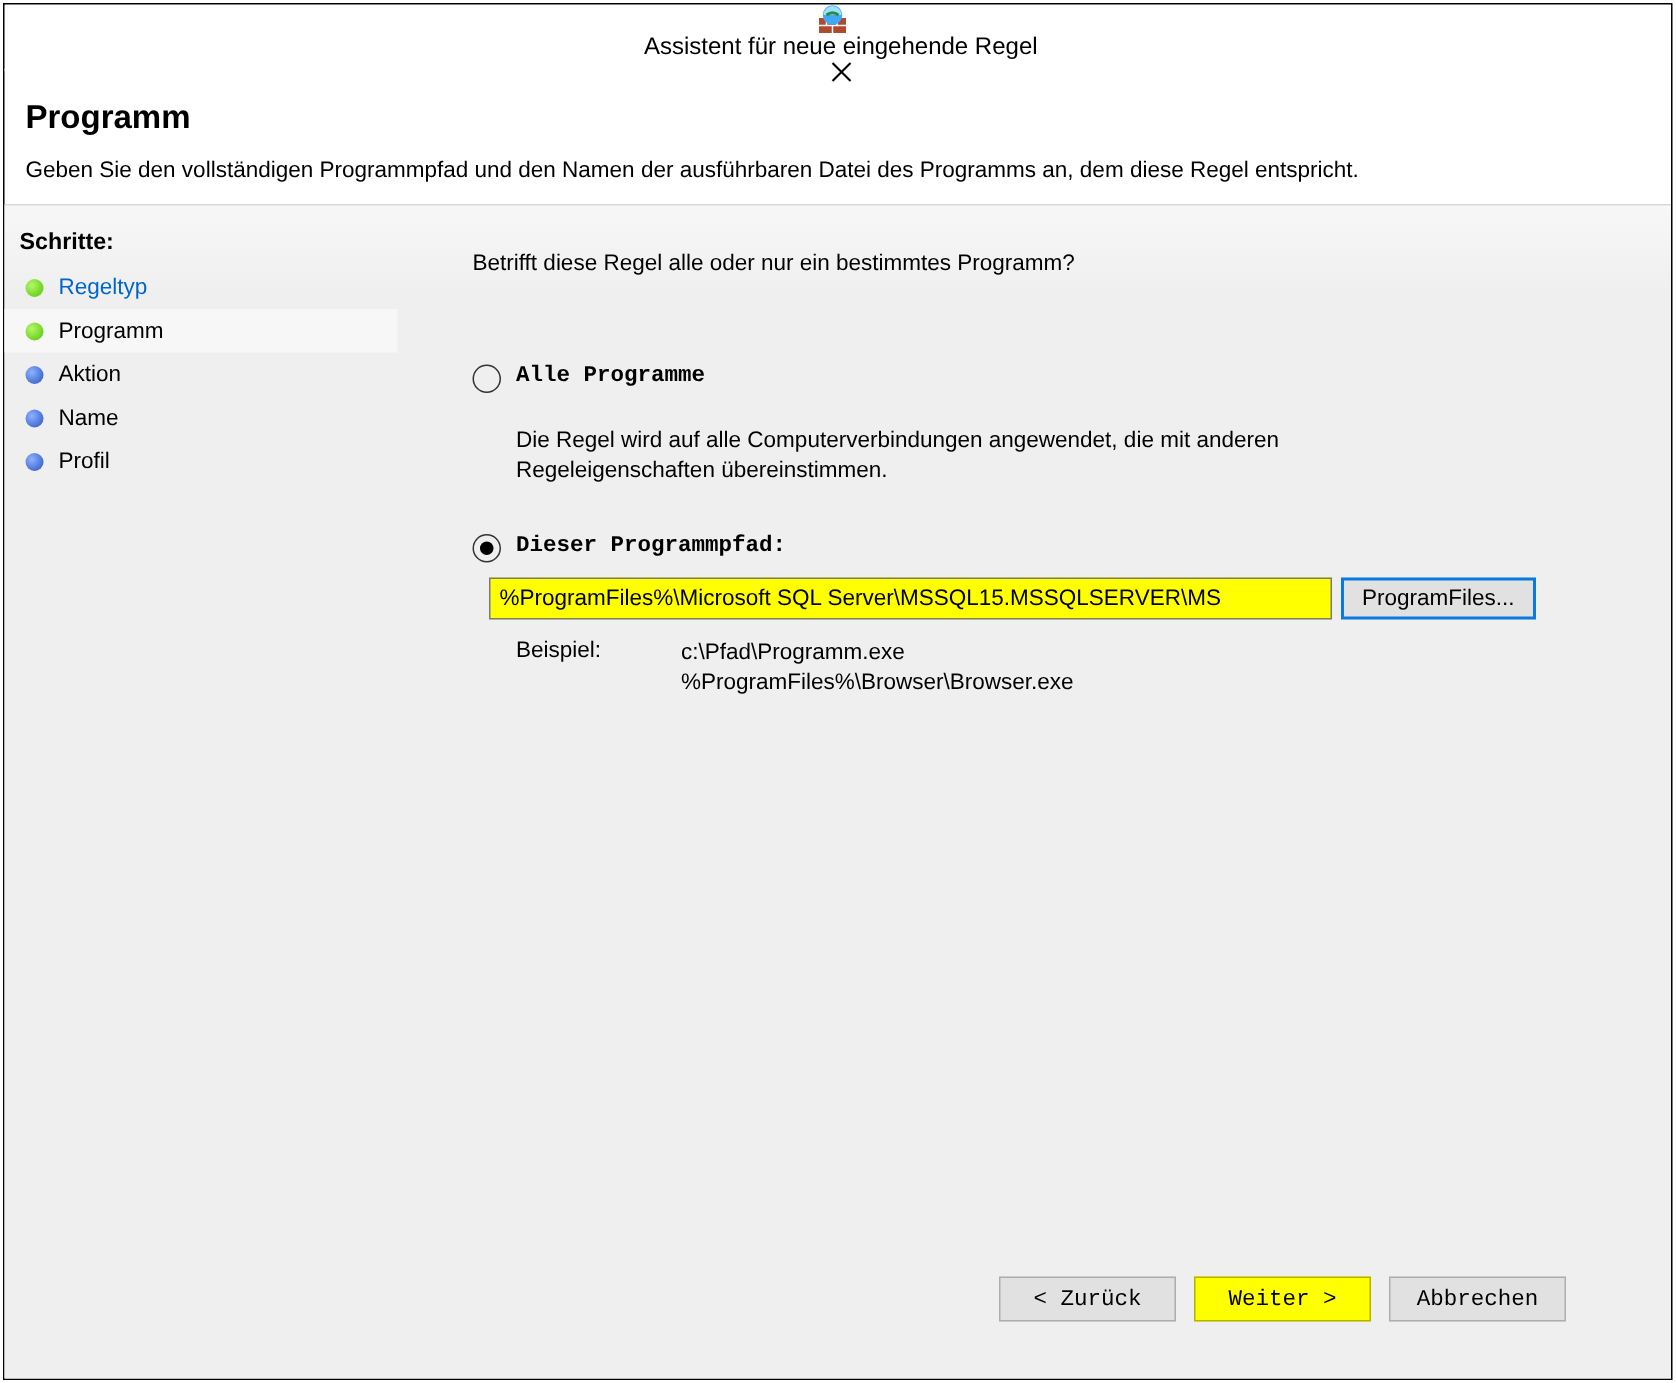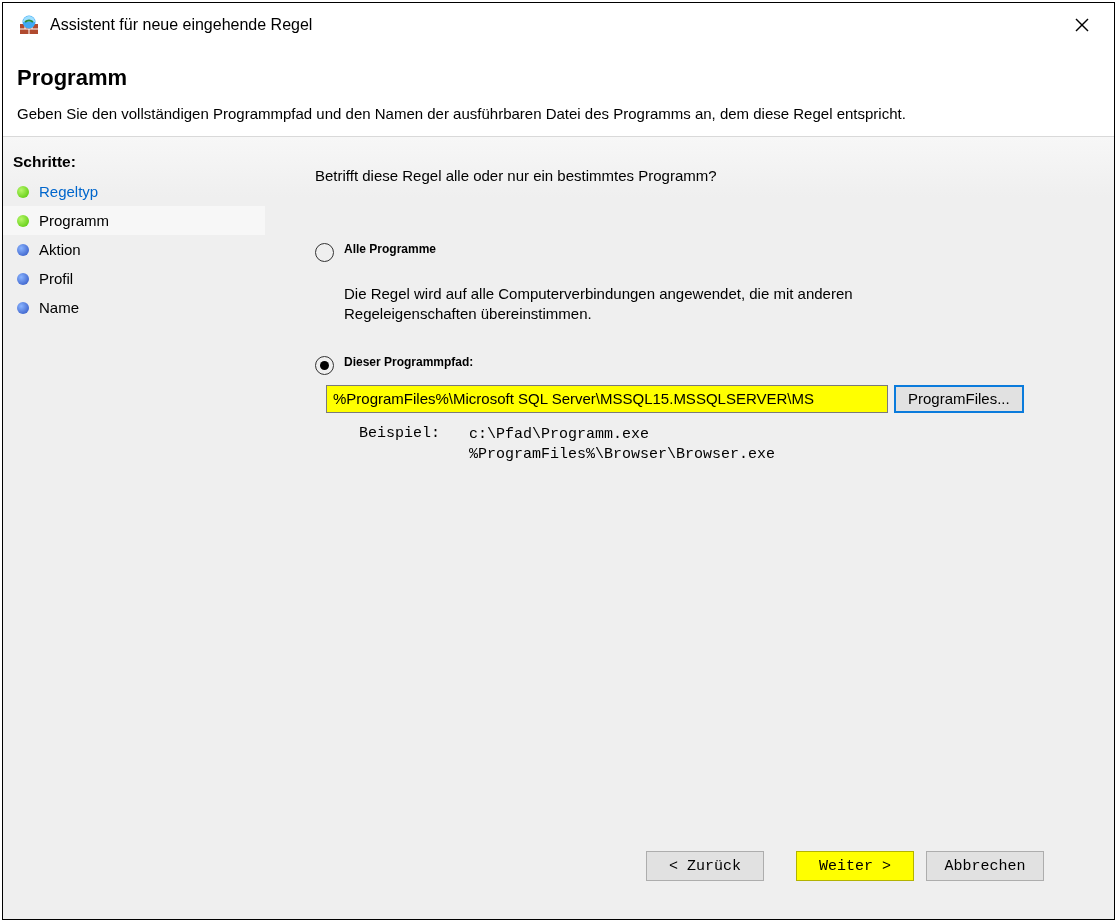--- a/index.html
+++ b/index.html
@@ -18,20 +18,21 @@
     background: #fff;
     display: flex;
     flex-direction: column;
   }
   .titlebar {
     height: 44px;
     display: flex;
     align-items: center;
     padding: 0 12px 0 16px;
     border-bottom: 1px solid #fff;
+    flex-direction: column;
   }
   .titlebar .title-icon {
     width: 20px;
     height: 20px;
     margin-right: 11px;
     display: inline-flex;
     align-items: center;
     justify-content: center;
   }
   .titlebar .title-text {
@@ -124,21 +125,22 @@
   }
   .radio-outer.checked::after {
     content: "";
     width: 9px;
     height: 9px;
     background: #000;
     border-radius: 50%;
   }
   .radio-label {
     font-weight: 700;
-    font-size: 12px;
+    font-size: 15px;
+    font-family: Liberation Mono, monospace;
   }
   .radio-desc {
     font-size: 15px;
     margin-left: 29px;
     margin-top: 18px;
     margin-bottom: 30px;
     max-width: 580px;
     line-height: 1.35;
   }
   .path-row {
@@ -162,24 +164,23 @@
     height: 28px;
     padding: 0 12px;
     border: 2px solid #0a7bdc;
     background: #e1e1e1;
     font-family: inherit;
     font-size: 15px;
     cursor: pointer;
   }
   .example-row {
     display: flex;
-    margin-left: 44px;
+    margin-left: 29px;
     margin-top: 12px;
     font-size: 15px;
-    font-family: Liberation Mono, monospace;
   }
   .example-label {
     width: 110px;
   }
   .example-text {
     line-height: 1.35;
     white-space: pre-line;
   }
   .footer {
     display: flex;
@@ -193,21 +194,20 @@
     height: 30px;
     border: 1px solid #adadad;
     background: #e1e1e1;
     font-family: Liberation Mono, monospace;
     font-size: 15px;
     cursor: pointer;
   }
   .wiz-btn.highlight {
     background: #ffff00;
     border: 1.5px solid #b3b300;
-    margin-left: 20px;
   }
 </style>
 </head>
 <body>
 
 <div class="window">
 
   <div class="titlebar">
     <span class="title-icon">
       <svg width="20" height="20" viewBox="0 0 20 20">
@@ -246,25 +246,25 @@
       <div class="step active">
         <span class="bullet green"></span>
         <span>Programm</span>
       </div>
       <div class="step">
         <span class="bullet blue"></span>
         <span>Aktion</span>
       </div>
       <div class="step">
         <span class="bullet blue"></span>
-        <span>Profil</span>
+        <span>Name</span>
       </div>
       <div class="step">
         <span class="bullet blue"></span>
-        <span>Name</span>
+        <span>Profil</span>
       </div>
     </div>
 
     <div class="content">
       <div class="question">Betrifft diese Regel alle oder nur ein bestimmtes Programm?</div>
 
       <div class="radio-row">
         <span class="radio-outer"></span>
         <span class="radio-label">Alle Programme</span>
       </div>

